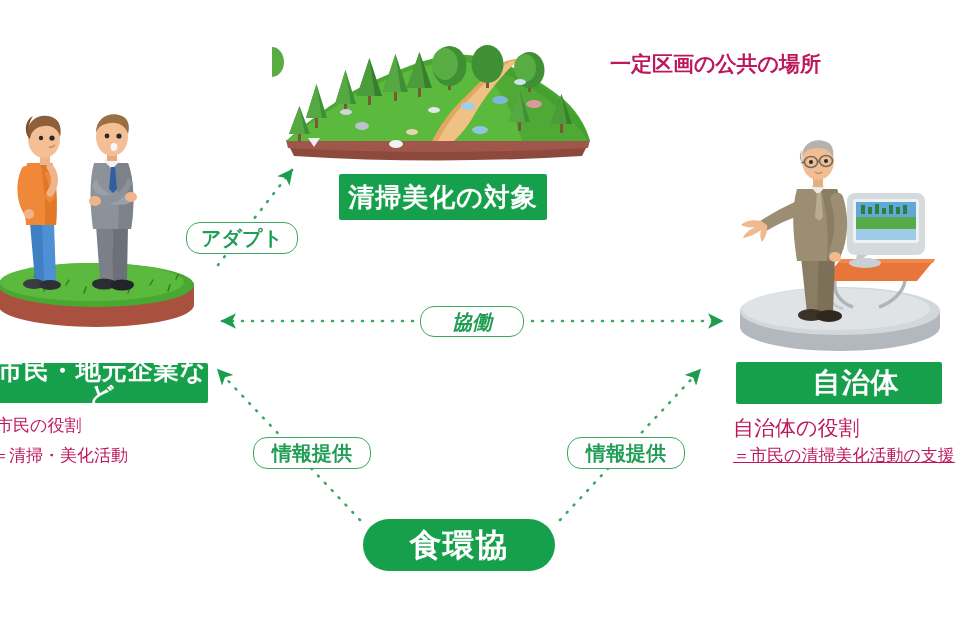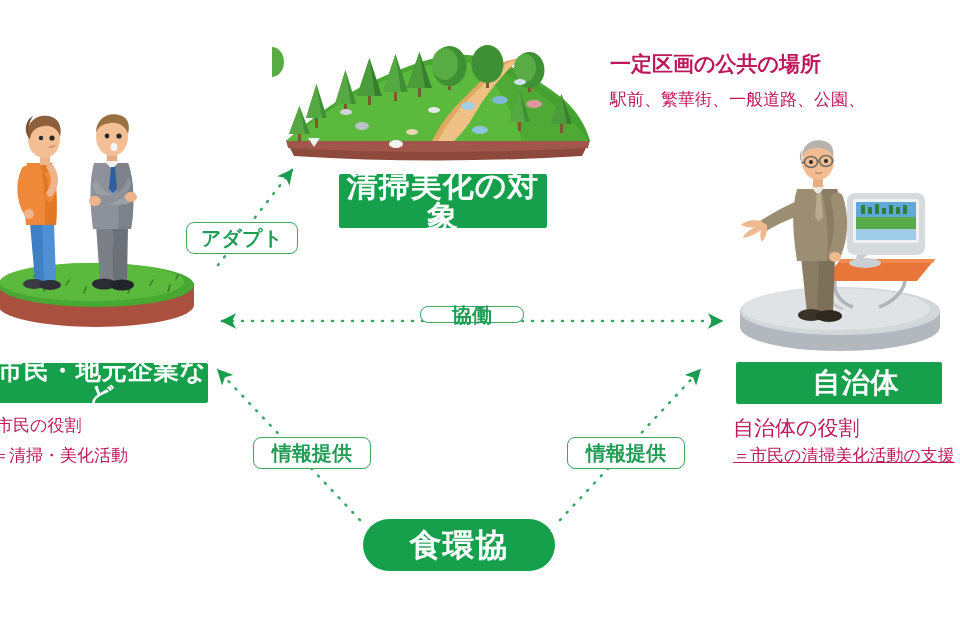--- a/index.html
+++ b/index.html
@@ -39,21 +39,21 @@
     box-sizing: border-box;
   }
   .green-box.sq { border-radius: 2px; }
   .green-box.rounded { border-radius: 26px; }
 
   
   .pill {
     position: absolute;
     background: #ffffff;
     border: 1.6px solid #3aa862;
-    border-radius: 8px;
+    border-radius: 14px;
     color: #1f9d55;
     font-weight: bold;
     display: flex;
     align-items: center;
     justify-content: center;
     text-align: center;
     line-height: 1;
     box-sizing: border-box;
     z-index: 6;
   }
@@ -350,38 +350,37 @@
 
     <line x1="218" y1="265" x2="292" y2="170" stroke="#3aa862" stroke-width="2.6" stroke-linecap="round" stroke-dasharray="1 9" marker-end="url(#ah)"></line>
 
     <line x1="222" y1="321" x2="722" y2="321" stroke="#3aa862" stroke-width="2.6" stroke-linecap="round" stroke-dasharray="1 9" marker-start="url(#ah)" marker-end="url(#ah)"></line>
 
     <line x1="360" y1="520" x2="218" y2="370" stroke="#3aa862" stroke-width="2.6" stroke-linecap="round" stroke-dasharray="1 9" marker-end="url(#ah)"></line>
 
     <line x1="560" y1="520" x2="700" y2="370" stroke="#3aa862" stroke-width="2.6" stroke-linecap="round" stroke-dasharray="1 9" marker-end="url(#ah)"></line>
   </svg>
 
-  <div class="green-box sq" style="left:339px; top:174px; width:208px; height:54px; font-size:31px;">清掃美化の対象</div>
+  <div class="green-box sq" style="left:339px; top:174px; width:208px; height:46px; font-size:26px;">清掃美化の対象</div>
 
   <div class="green-box sq" style="left:-4px; top:363px; width:212px; height:40px; font-size:25px;">市民・地元企業など</div>
 
   <div class="green-box sq" style="left:736px; top:362px; width:206px; height:42px; font-size:28px;padding-left:34px;">自治体</div>
 
   <div class="green-box rounded" style="left:363px; top:519px; width:192px; height:52px; font-size:32px;">食環協</div>
 
   <div class="pill" style="left:186px; top:222px; width:112px; height:32px; font-size:20px;">アダプト</div>
 
-  <div class="pill" style="left:420px; top:306px; width:104px; height:17px; font-size:20px;">協働</div>
+  <div class="pill" style="left:420px; top:306px; width:104px; height:31px; font-size:20px;font-style:italic;">協働</div>
 
   <div class="pill" style="left:253px; top:437px; width:118px; height:32px; font-size:20px;">情報提供</div>
 
   <div class="pill" style="left:567px; top:437px; width:118px; height:32px; font-size:20px;">情報提供</div>
 
   <div class="caption head" style="left:610px; top:50px; font-size:21px;">一定区画の公共の場所</div>
-  <div class="caption" style="left:610px; top:88px; font-size:17px;">駅前、繁華街、一般道路、公園、</div>
 
   <div class="caption" style="left:-4px; top:414px; font-size:17px;">市民の役割</div>
   <div class="caption" style="left:-8px; top:444px; font-size:17px;">＝清掃・美化活動</div>
 
   <div class="caption" style="left:733px; top:414px; font-size:21px;">自治体の役割</div>
   <div class="caption" style="left:733px; top:444px; font-size:17px;text-decoration:underline;">＝市民の清掃美化活動の支援</div>
 
 </div>
 
 </body></html>

